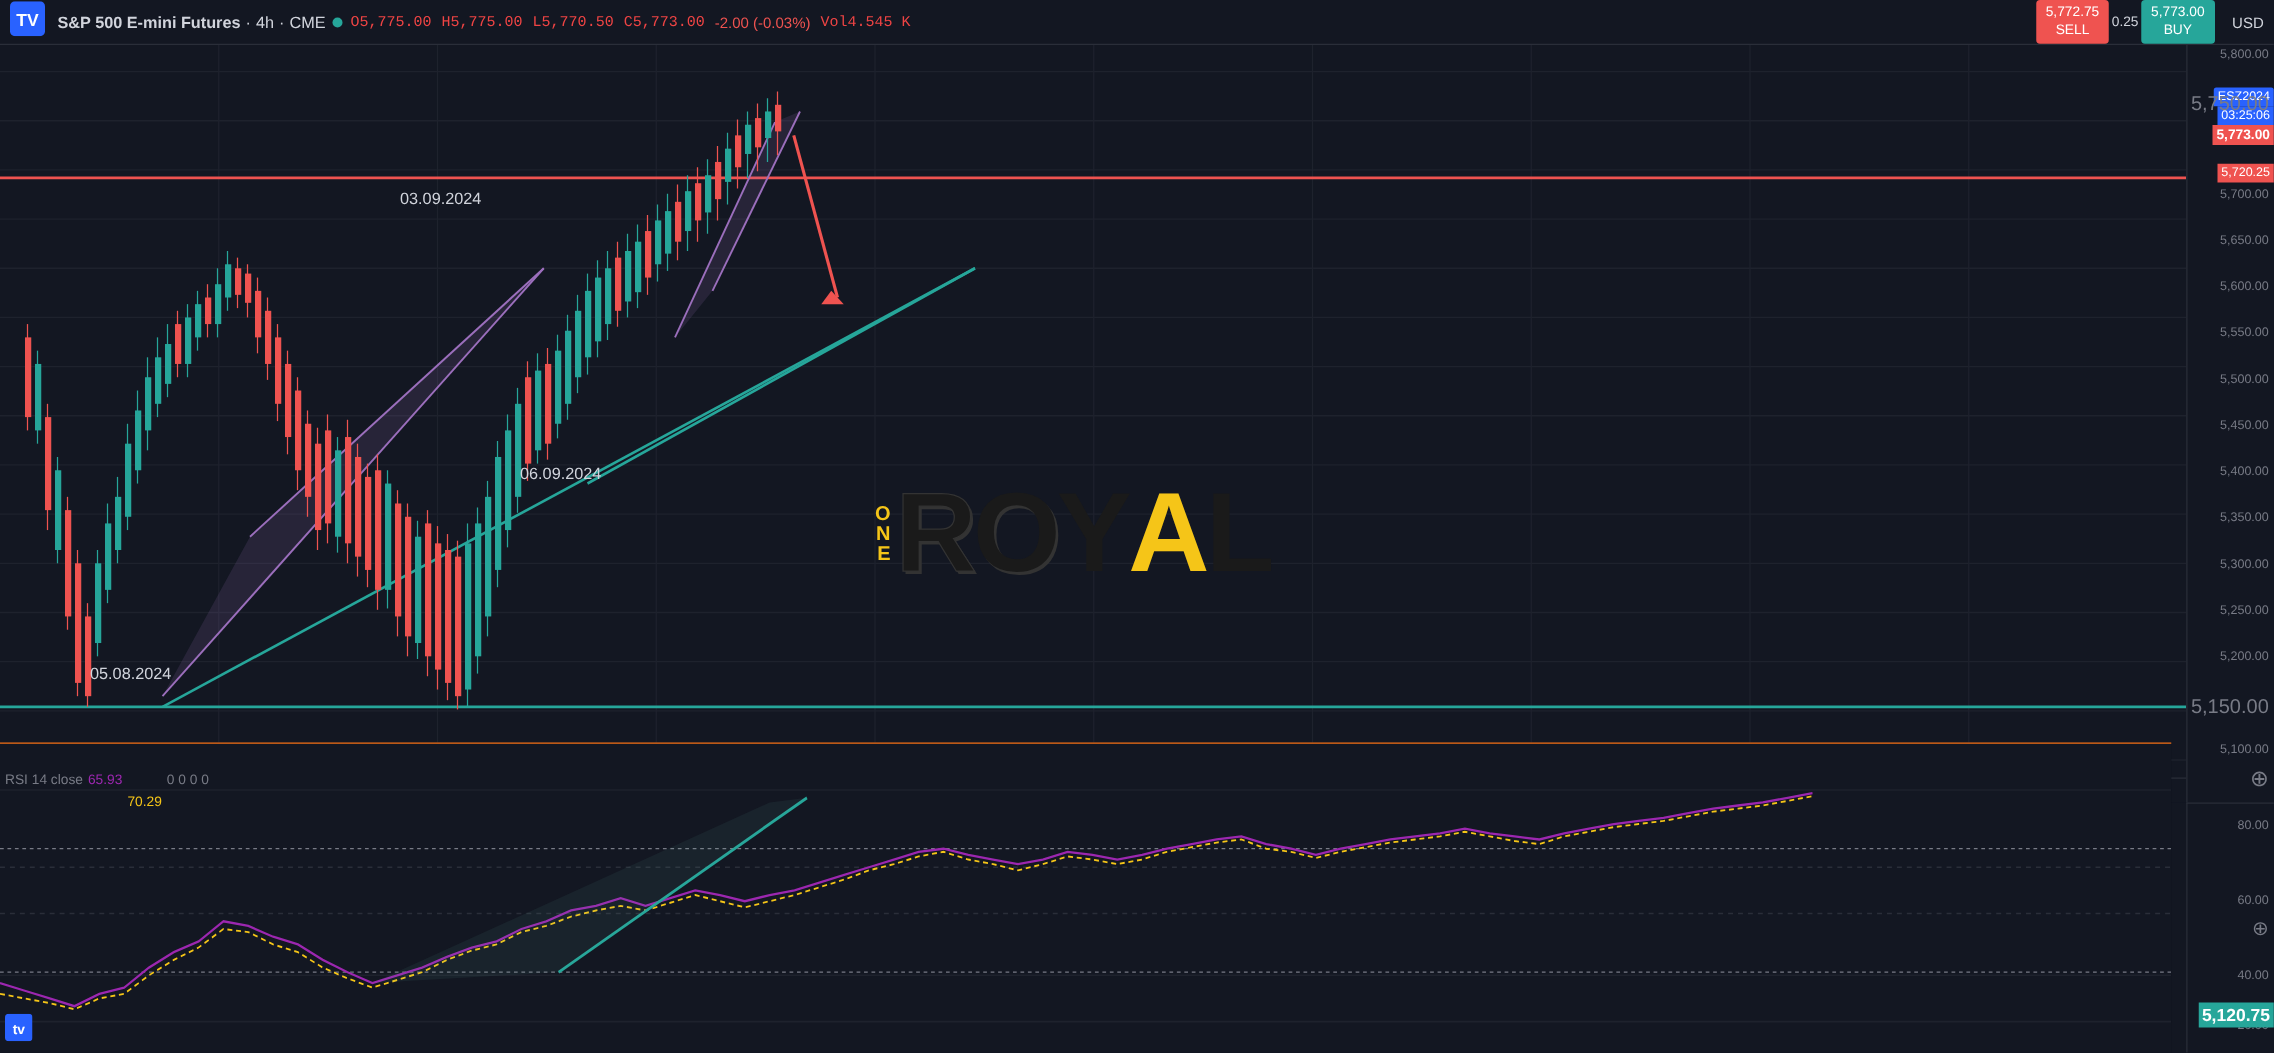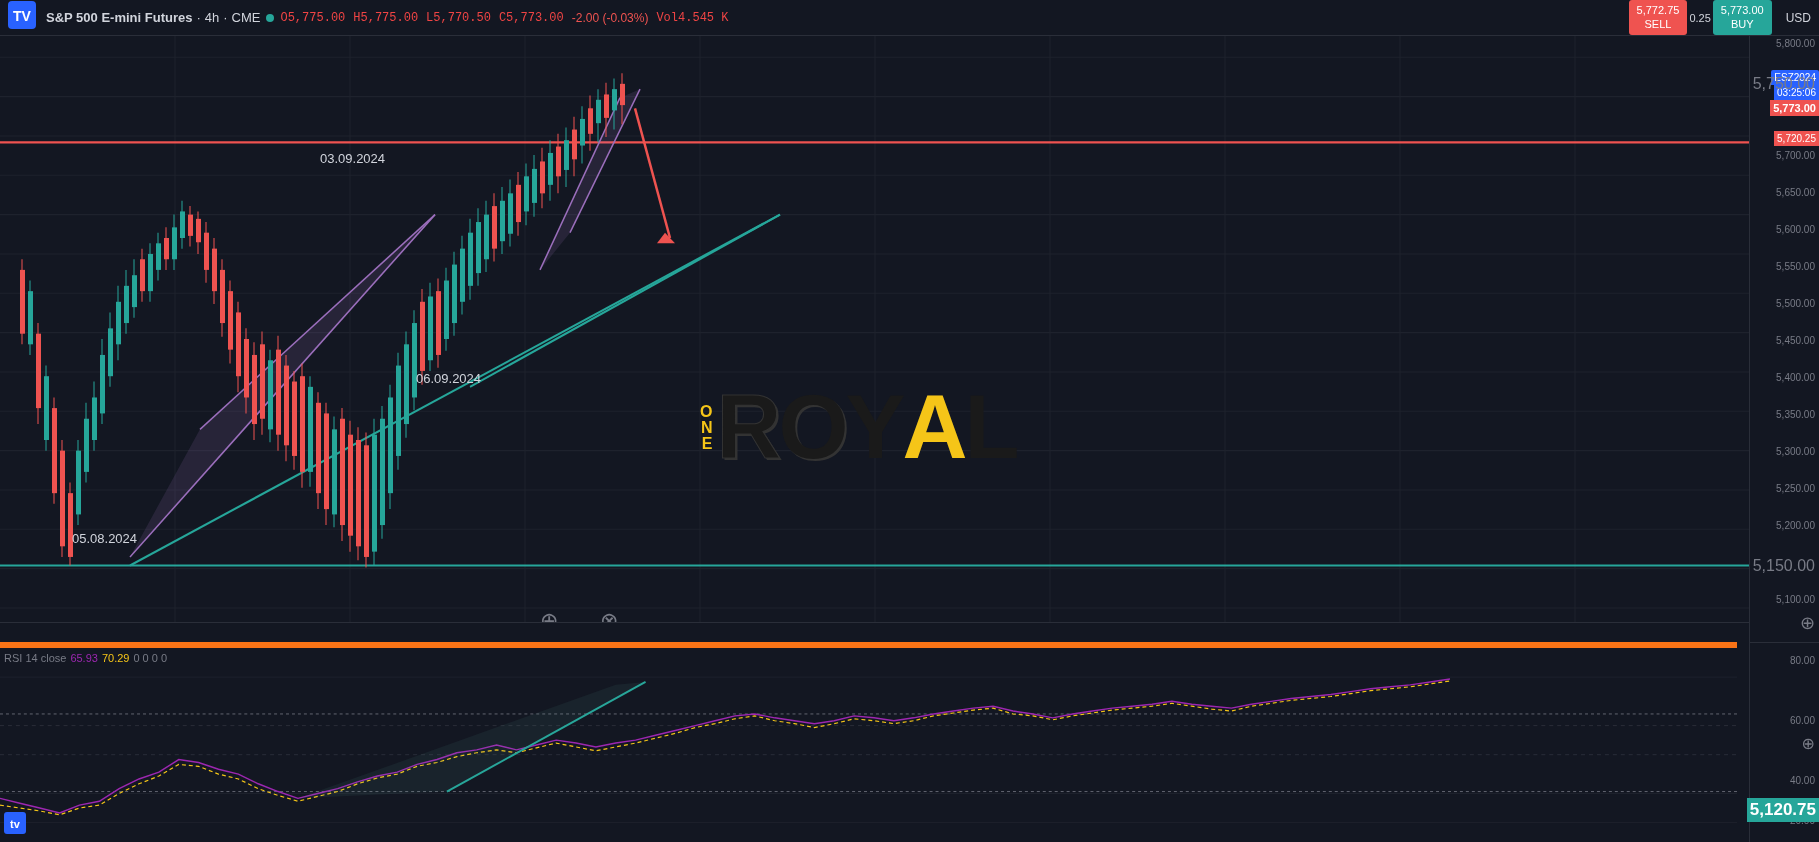--- a/index.html
+++ b/index.html
@@ -127,23 +127,23 @@
       background: #131722;
       overflow: hidden;
     }
 
     
     #rsi-panel {
       position: absolute;
       bottom: 0;
       left: 0;
       right: 82px;
-      height: 200px;
-      background: #131722;
-      border-top: 6px solid #f97316;
+      height: 248px;
+      background: #131722;
+      border-top: 1px solid #f97316;
       overflow: hidden;
     }
 
     
     #price-axis {
       position: absolute;
       top: 36px;
       right: 0;
       width: 70px;
       bottom: 200px;
@@ -544,34 +544,34 @@
 
       <line x1="450" y1="148" x2="650" y2="35" stroke="#26a69a" stroke-width="2"></line>
 
       <polygon points="300,155 450,148 650,35 620,38" fill="rgba(100,180,160,0.08)" stroke="none"></polygon>
     </svg>
 
     
     <div style="position:absolute;top:4px;left:4px;display:flex;gap:4px;align-items:center;">
       <span style="color:#787b86;font-size:11px;">RSI 14 close</span>
       <span style="color:#9c27b0;font-size:11px;">65.93</span>
-      <span style="color:#f5c518;font-size:11px;">70.29</span>
+      <span style="color:#f5c518;font-size:11px;margin-top:37px;">70.29</span>
       <span style="color:#787b86;font-size:11px;">0 0 0 0</span>
     </div>
   </div>
 
   <div id="rsi-axis">
     <div style="position:absolute;top:12px;right:4px;color:#787b86;font-size:10px;">80.00</div>
     <div style="position:absolute;top:72px;right:4px;color:#787b86;font-size:10px;">60.00</div>
     <div style="position:absolute;top:132px;right:4px;color:#787b86;font-size:10px;">40.00</div>
     <div style="position:absolute;top:172px;right:4px;color:#787b86;font-size:10px;">20.00</div>
 
     <div style="position:absolute;top:50%;right:4px;transform:translateY(-50%);color:#787b86;font-size:16px;">⊕</div>
 
-    <div style="position:absolute;bottom:20px;right:0;background:#26a69a;color:white;font-size:17px;padding:2px 3px;font-weight:600;">5,120.75</div>
+    <div style="position:absolute;bottom:20px;right:0;background:#26a69a;color:white;font-size:14px;padding:2px 3px;font-weight:600;">5,120.75</div>
   </div>
 
   <div style="position:absolute;bottom:4px;left:4px;">
     <svg width="22" height="22" viewBox="0 0 22 22">
       <rect width="22" height="22" rx="3" fill="#2962ff"></rect>
       <text x="11" y="16" text-anchor="middle" fill="white" font-size="11" font-weight="bold">tv</text>
     </svg>
   </div>
 
 </div>

